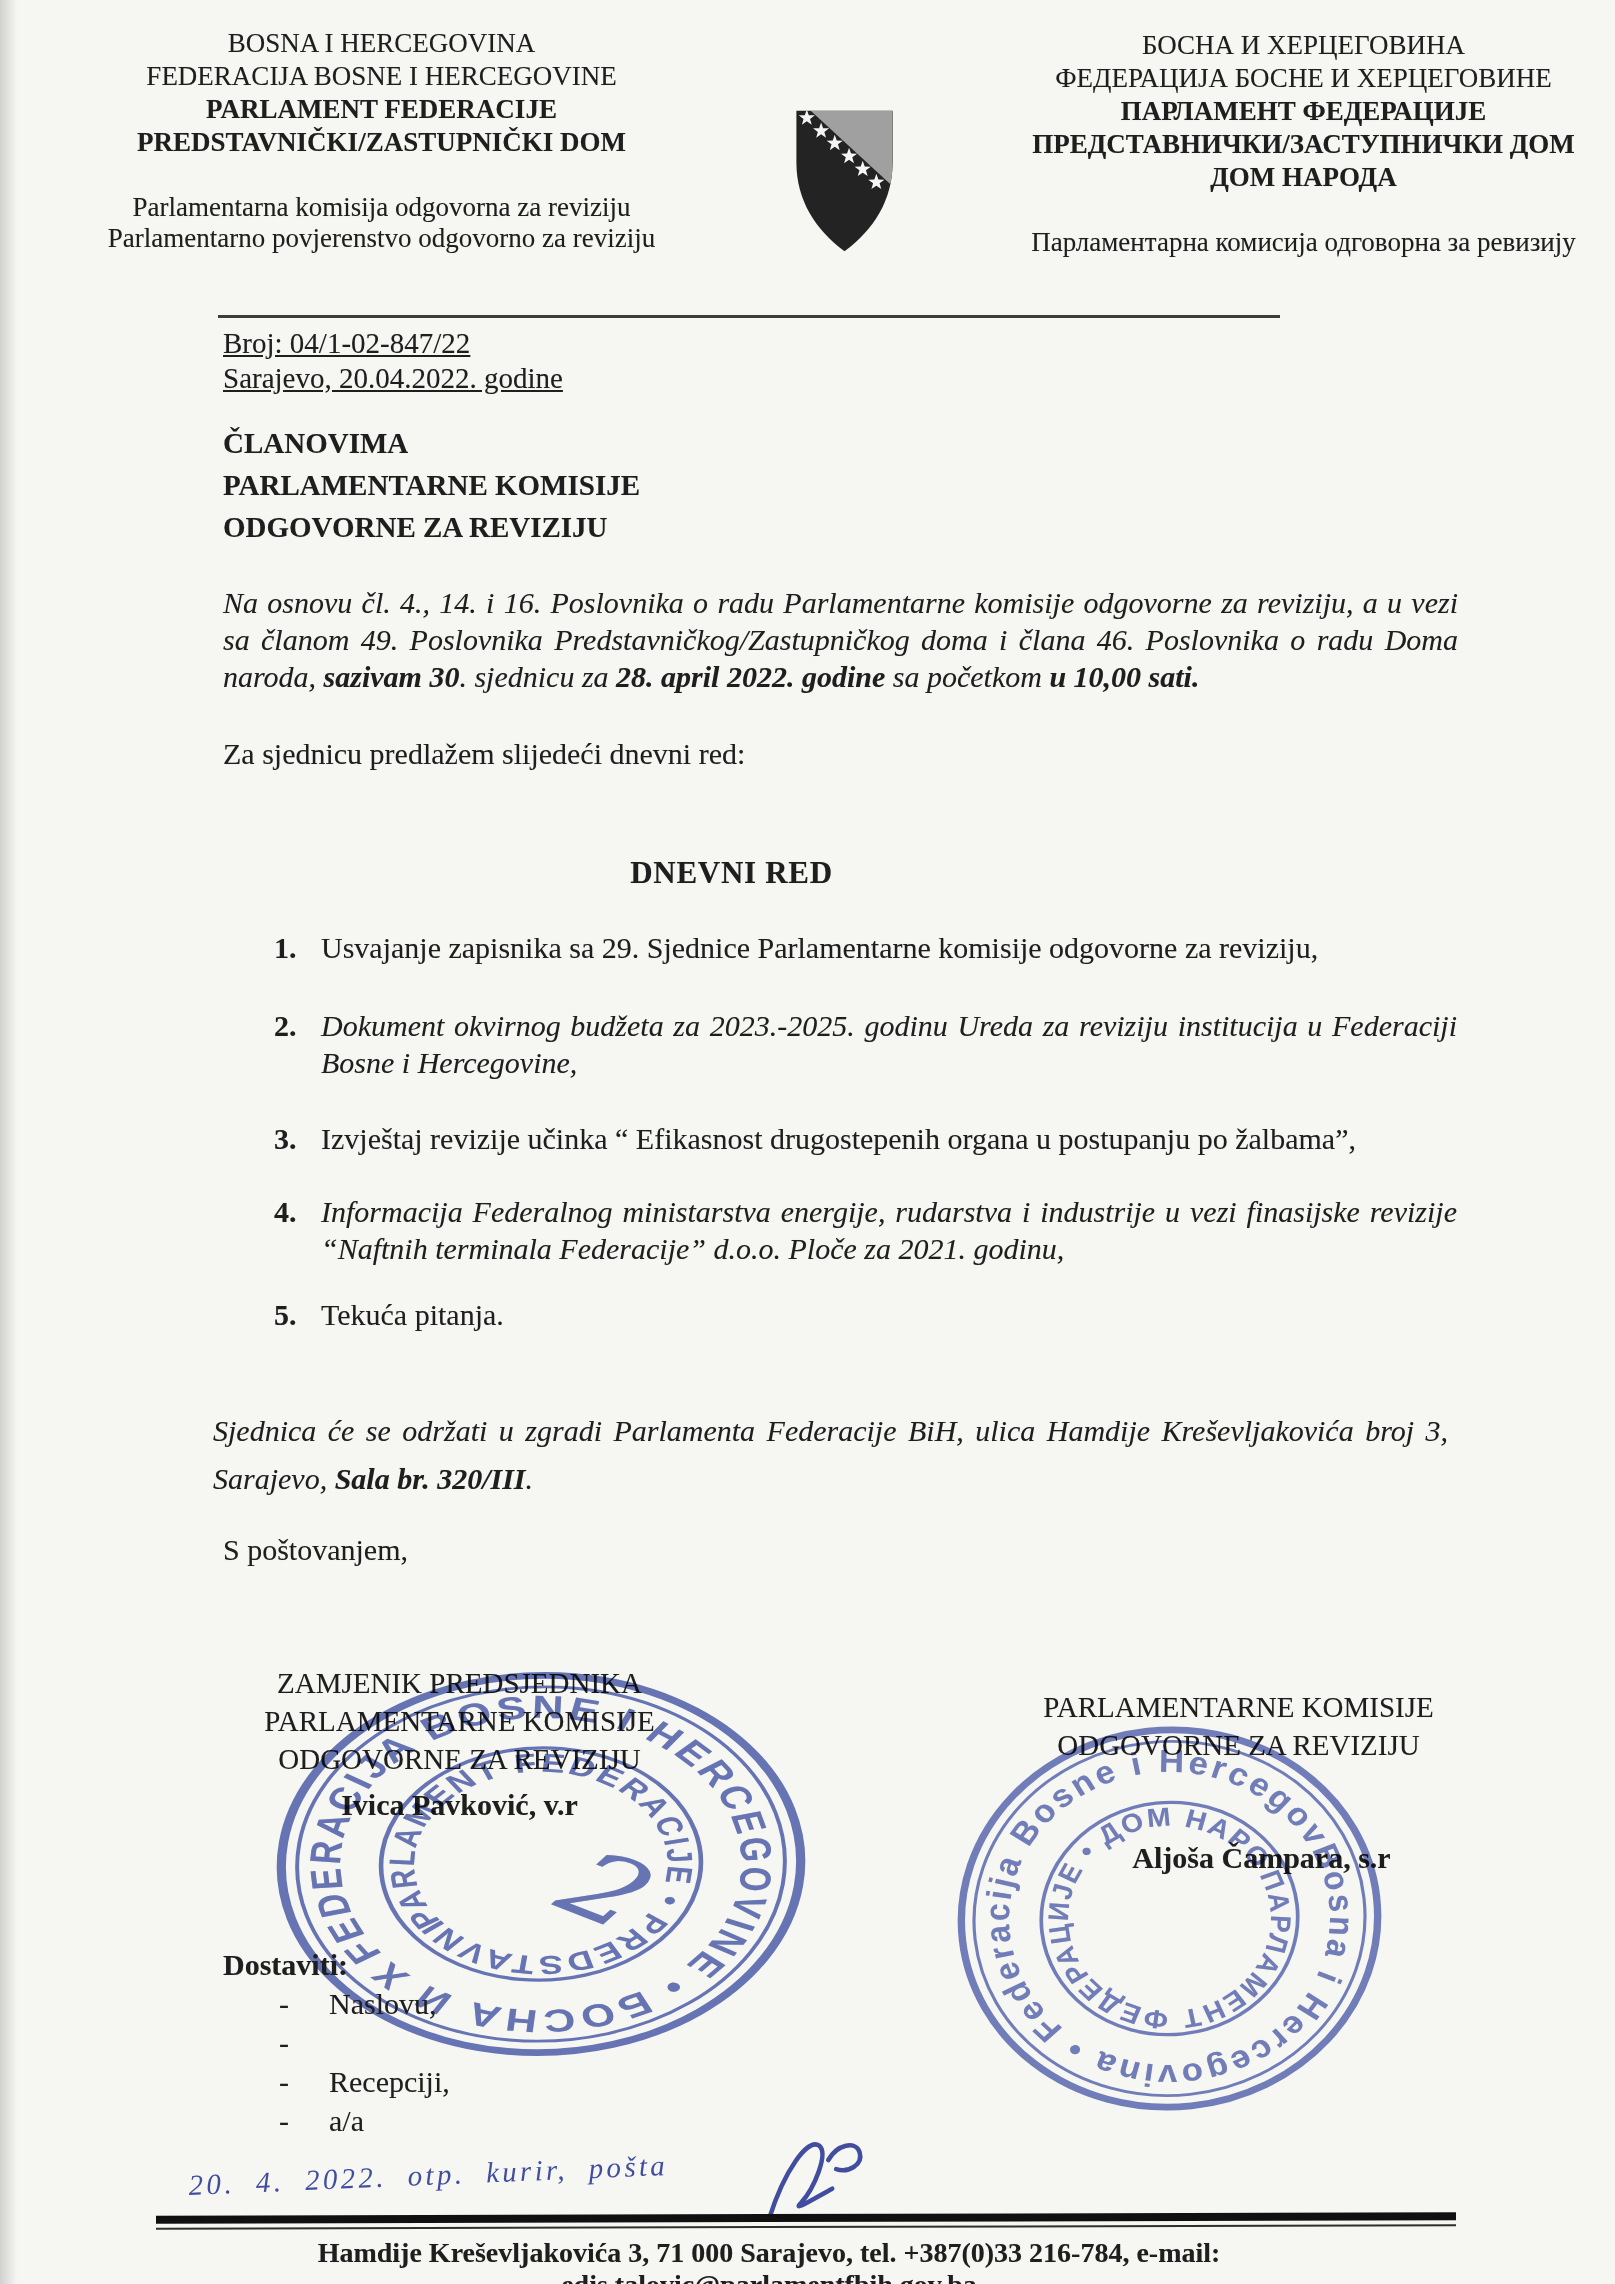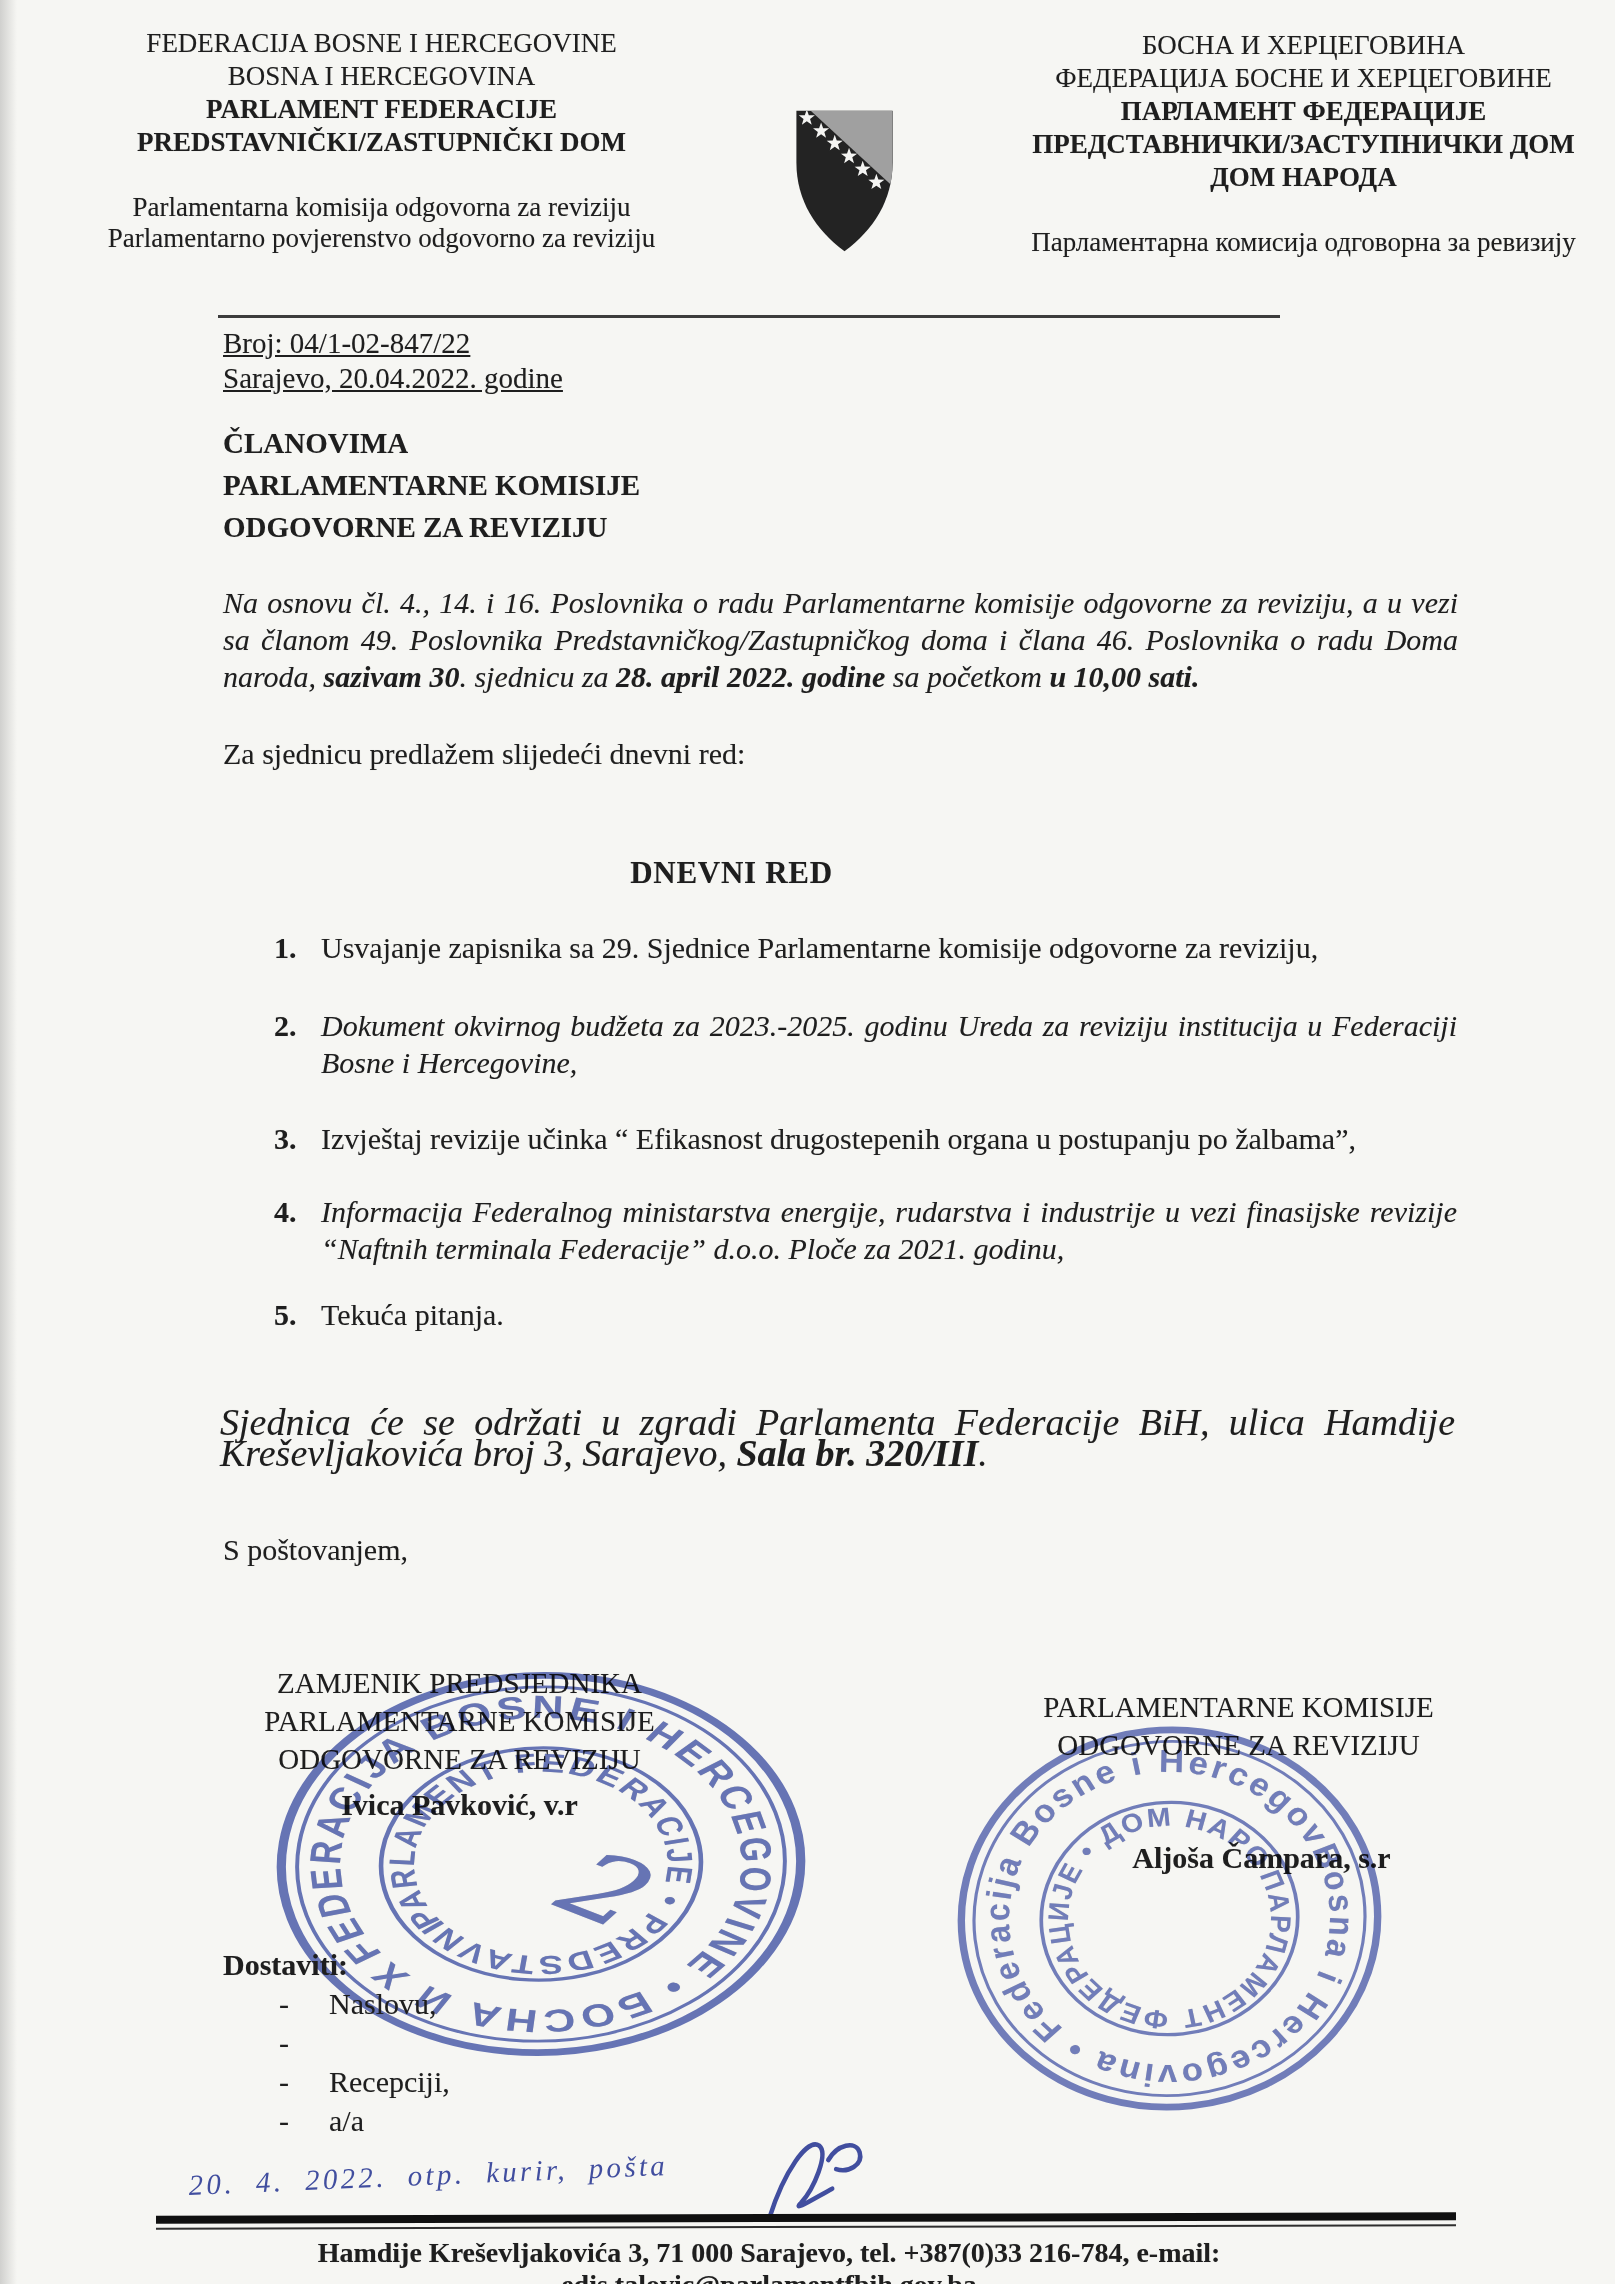--- a/index.html
+++ b/index.html
@@ -20,21 +20,21 @@
   .emblem{left:787px;top:103px;width:115px;height:156px;}
   .rule1{left:218px;top:315px;width:1062px;height:3.3px;background:#3c3c3c;}
   .refblock{left:223px;top:326px;font-size:29px;line-height:35px;text-decoration:underline;}
   .addressee{left:223px;top:422px;font-size:29px;line-height:42px;font-weight:bold;}
   .intro{left:223px;top:584px;width:1235px;font-size:30px;line-height:37px;}
   .leadin{left:223px;top:737px;font-size:30px;}
   .heading{left:223px;top:855px;width:1017px;font-size:31px;letter-spacing:0.7px;font-weight:bold;}
   .item{left:274px;width:1183px;display:flex;font-size:30px;line-height:37px;}
   .item .num{width:47px;flex:0 0 47px;font-weight:bold;}
   .item .txt{flex:1;}
-  .venue{left:220px;top:1407px;width:1235px;font-size:38px;line-height:31px;}
+  .venue{left:213px;top:1407px;width:1235px;font-size:30px;line-height:48px;}
   .closing{left:223px;top:1533px;font-size:30px;}
   .sigtitle{font-size:29px;line-height:38px;}
   .sig-left-t{left:202px;top:1664px;width:515px;}
   .sig-right-t{left:981px;top:1688px;width:515px;}
   .signame{font-size:30px;font-weight:bold;}
   .sig-left-n{left:202px;top:1788px;width:515px;}
   .sig-right-n{left:1004px;top:1841px;width:515px;}
   .dostaviti-label{left:223px;top:1948px;font-size:30px;font-weight:bold;}
   .dostaviti-list{left:223px;top:1984px;font-size:30px;line-height:39px;}
   .d-row{display:flex;}
@@ -55,22 +55,22 @@
   .rule2b{left:156px;top:2226px;width:1300px;height:2px;background:#2e2e2e;transform:rotate(-0.15deg);}
   .footer{left:117px;top:2237px;width:1304px;font-size:28px;font-weight:600;}
 </style>
 </head>
 <body>
 
 <div class="page">
   <div class="edge-left"></div>
 
   <div class="abs lh lh-left center">
+    <div>BOSNA I HERCEGOVINA</div>
     <div>FEDERACIJA BOSNE I HERCEGOVINE</div>
-    <div>BOSNA I HERCEGOVINA</div>
     <div class="bold">PARLAMENT FEDERACIJE</div>
     <div class="bold">PREDSTAVNIČKI/ZASTUPNIČKI DOM</div>
     <div class="sub">
       <div>Parlamentarna komisija odgovorna za reviziju</div>
       <div>Parlamentarno povjerenstvo odgovorno za reviziju</div>
     </div>
   </div>
 
   <div class="abs lh lh-right center">
     <div>БОСНА И ХЕРЦЕГОВИНА</div>

